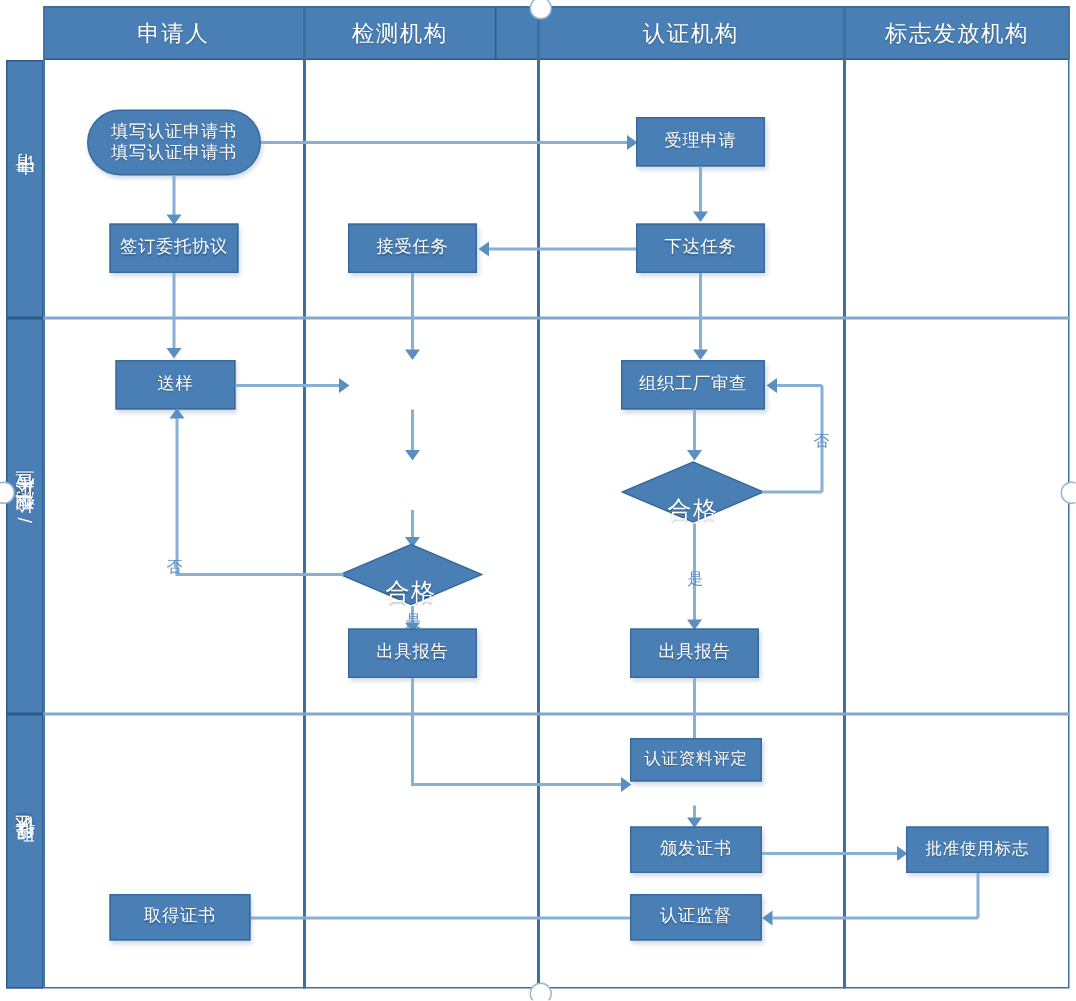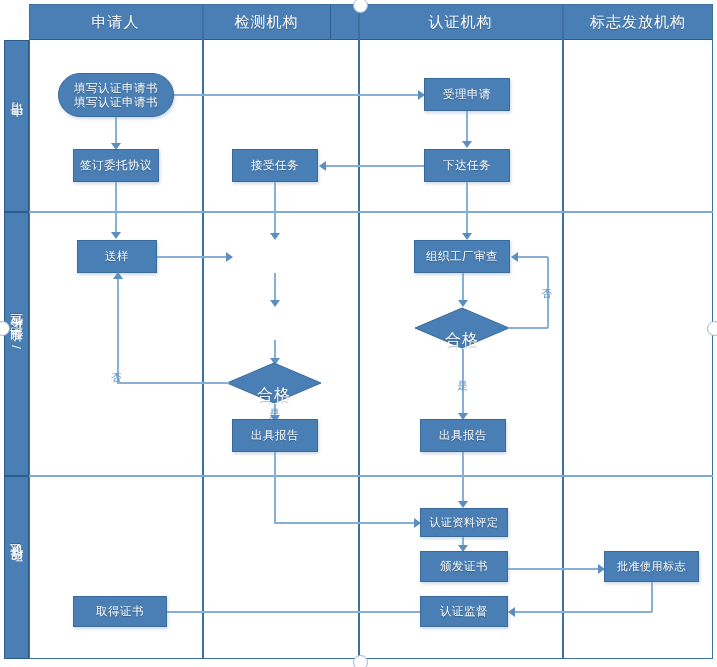--- a/index.html
+++ b/index.html
@@ -254,21 +254,21 @@
 
   <div class="node" style="left:420px;top:419px;width:86px;height:33px;">出具报告</div>
 
   <div class="conn v" style="left:274px;top:452px;height:71px;"></div>
   <div class="conn h" style="left:274px;top:522px;width:142px;"></div>
   <div class="arrow right" style="left:414px;top:518px;"></div>
 
   <div class="conn v" style="left:462px;top:452px;height:52px;"></div>
   <div class="arrow down" style="left:458px;top:501px;"></div>
 
-  <div class="node wide" style="left:420px;top:508px;width:88px;height:29px;">认证资料评定</div>
+  <div class="node wide" style="left:420px;top:492px;width:88px;height:29px;">认证资料评定</div>
 
   <div class="conn v" style="left:462px;top:537px;height:12px;"></div>
   <div class="arrow down" style="left:458px;top:545px;"></div>
 
   <div class="node" style="left:420px;top:551px;width:88px;height:31px;">颁发证书</div>
 
   <div class="conn h" style="left:508px;top:568px;width:93px;"></div>
   <div class="arrow right" style="left:598px;top:564px;"></div>
 
   <div class="node wide" style="left:604px;top:551px;width:95px;height:31px;">批准使用标志</div>

